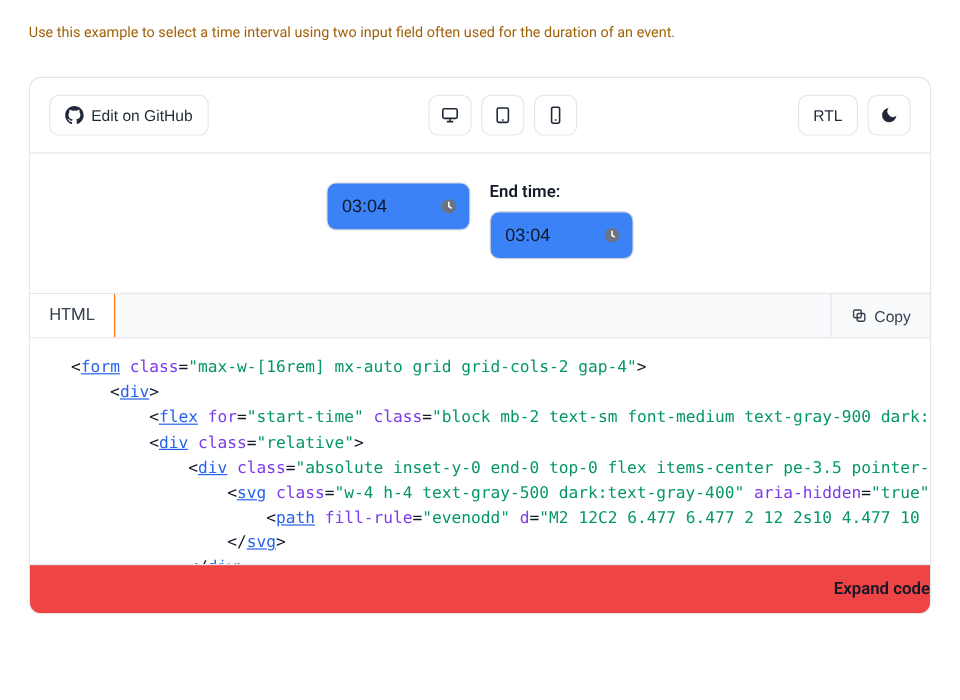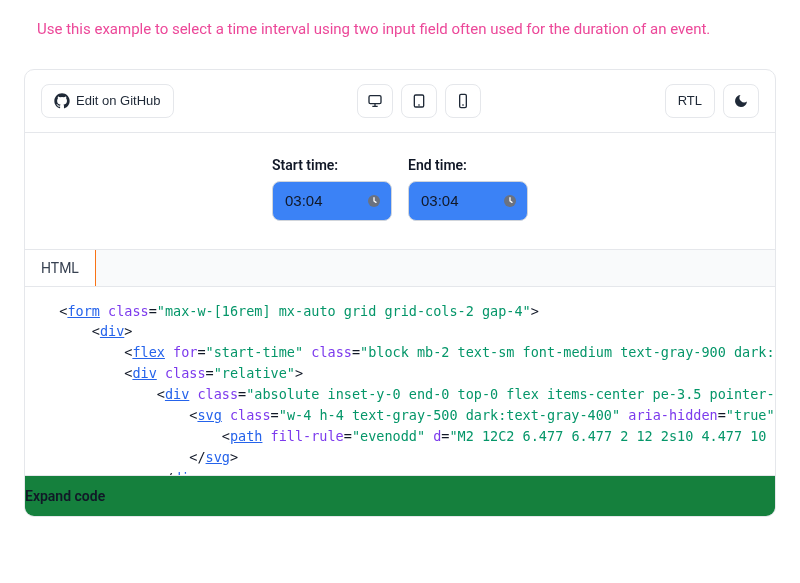--- a/index.html
+++ b/index.html
@@ -5,21 +5,21 @@
   * { box-sizing: border-box; }
   body {
     margin: 0;
     font-family: -apple-system, BlinkMacSystemFont, "Segoe UI", Roboto, Helvetica, Arial, sans-serif;
     color: #111827;
     background: #fff;
     width: 800px;
   }
   .wrap { padding: 18px 24px 0 24px; }
   .heading { font-size: 24px; font-weight: 700; margin: 0 0 14px 0; }
-  .desc { font-size: 15px; color: #ec4899; margin: 0 0 28px 13px; line-height: 1.5; }
+  .desc { font-size: 12px; color: #a16207; margin: 0 0 28px 0; line-height: 1.5; }
   .panel {
     border: 1px solid #e5e7eb;
     border-radius: 10px;
     overflow: hidden;
   }
   .toolbar {
     display: flex;
     justify-content: space-between;
     padding: 14px 16px;
   }
@@ -115,27 +115,27 @@
     white-space: pre;
     overflow: hidden;
     color: #111827;
     height: 188px;
     position: relative;
   }
   .c-tag   { color: #2563eb; text-decoration: underline; }
   .c-attr  { color: #7c3aed; }
   .c-str   { color: #059669; }
   .expand {
-    text-align: left;
+    text-align: right;
     font-size: 14px;
     font-weight: 600;
     color: #111827;
     padding: 12px 0;
     border-top: 1px solid #e5e7eb;
-    background: #15803d;
+    background: #ef4444;
     cursor: pointer;
   }
 </style>
 </head>
 <body>
 
 <div class="wrap">
   <p class="desc">Use this example to select a time interval using two input field often used for the duration of an event.</p>
 
   <div class="panel">
@@ -187,21 +187,20 @@
                 <path d="M21 12.79A9 9 0 1 1 11.21 3 7 7 0 0 0 21 12.79z"></path>
               </svg>
           </span>
         </button>
       </div>
     </div>
 
     <div class="preview">
       <div class="range-form">
         <div class="fld">
-          <label>Start time:</label>
           <div class="input-wrap">
             <input type="text" class="time-input" value="03:04" style="">
             <span class="clock-ico">
               <svg width="16" height="16" viewBox="0 0 24 24" fill="currentColor">
                   <circle cx="12" cy="12" r="9"></circle>
                   <path d="M12 7v5l3 2" stroke="#fff" stroke-width="2" fill="none" stroke-linecap="round"></path>
                 </svg>
             </span>
           </div>
         </div>
@@ -215,20 +214,29 @@
                   <path d="M12 7v5l3 2" stroke="#fff" stroke-width="2" fill="none" stroke-linecap="round"></path>
                 </svg>
             </span>
           </div>
         </div>
       </div>
     </div>
 
     <div class="tabs-row">
       <div class="tab-item">HTML</div>
+      <button class="copy-btn">
+        <span class="copy-ico">
+          <svg width="14" height="14" viewBox="0 0 24 24" fill="none" stroke="currentColor" stroke-width="2">
+              <rect x="9" y="9" width="11" height="11" rx="2"></rect>
+              <rect x="4" y="4" width="11" height="11" rx="2"></rect>
+            </svg>
+        </span>
+        <span>Copy</span>
+      </button>
     </div>
 
     <div class="code-area">  &lt;<span class="c-tag">form</span> <span class="c-attr">class</span>=<span class="c-str">"max-w-[16rem] mx-auto grid grid-cols-2 gap-4"</span>&gt;
       &lt;<span class="c-tag">div</span>&gt;
           &lt;<span class="c-tag">flex</span> <span class="c-attr">for</span>=<span class="c-str">"start-time"</span> <span class="c-attr">class</span>=<span class="c-str">"block mb-2 text-sm font-medium text-gray-900 dark:text-wh</span>
           &lt;<span class="c-tag">div</span> <span class="c-attr">class</span>=<span class="c-str">"relative"</span>&gt;
               &lt;<span class="c-tag">div</span> <span class="c-attr">class</span>=<span class="c-str">"absolute inset-y-0 end-0 top-0 flex items-center pe-3.5 pointer-events-n</span>
                   &lt;<span class="c-tag">svg</span> <span class="c-attr">class</span>=<span class="c-str">"w-4 h-4 text-gray-500 dark:text-gray-400"</span> <span class="c-attr">aria-hidden</span>=<span class="c-str">"true"</span> =
                       &lt;<span class="c-tag">path</span> <span class="c-attr">fill-rule</span>=<span class="c-str">"evenodd"</span> <span class="c-attr">d</span>=<span class="c-str">"M2 12C2 6.477 6.477 2 12 2s10 4.477 10 10-4.477</span>
                   &lt;/<span class="c-tag">svg</span>&gt;

